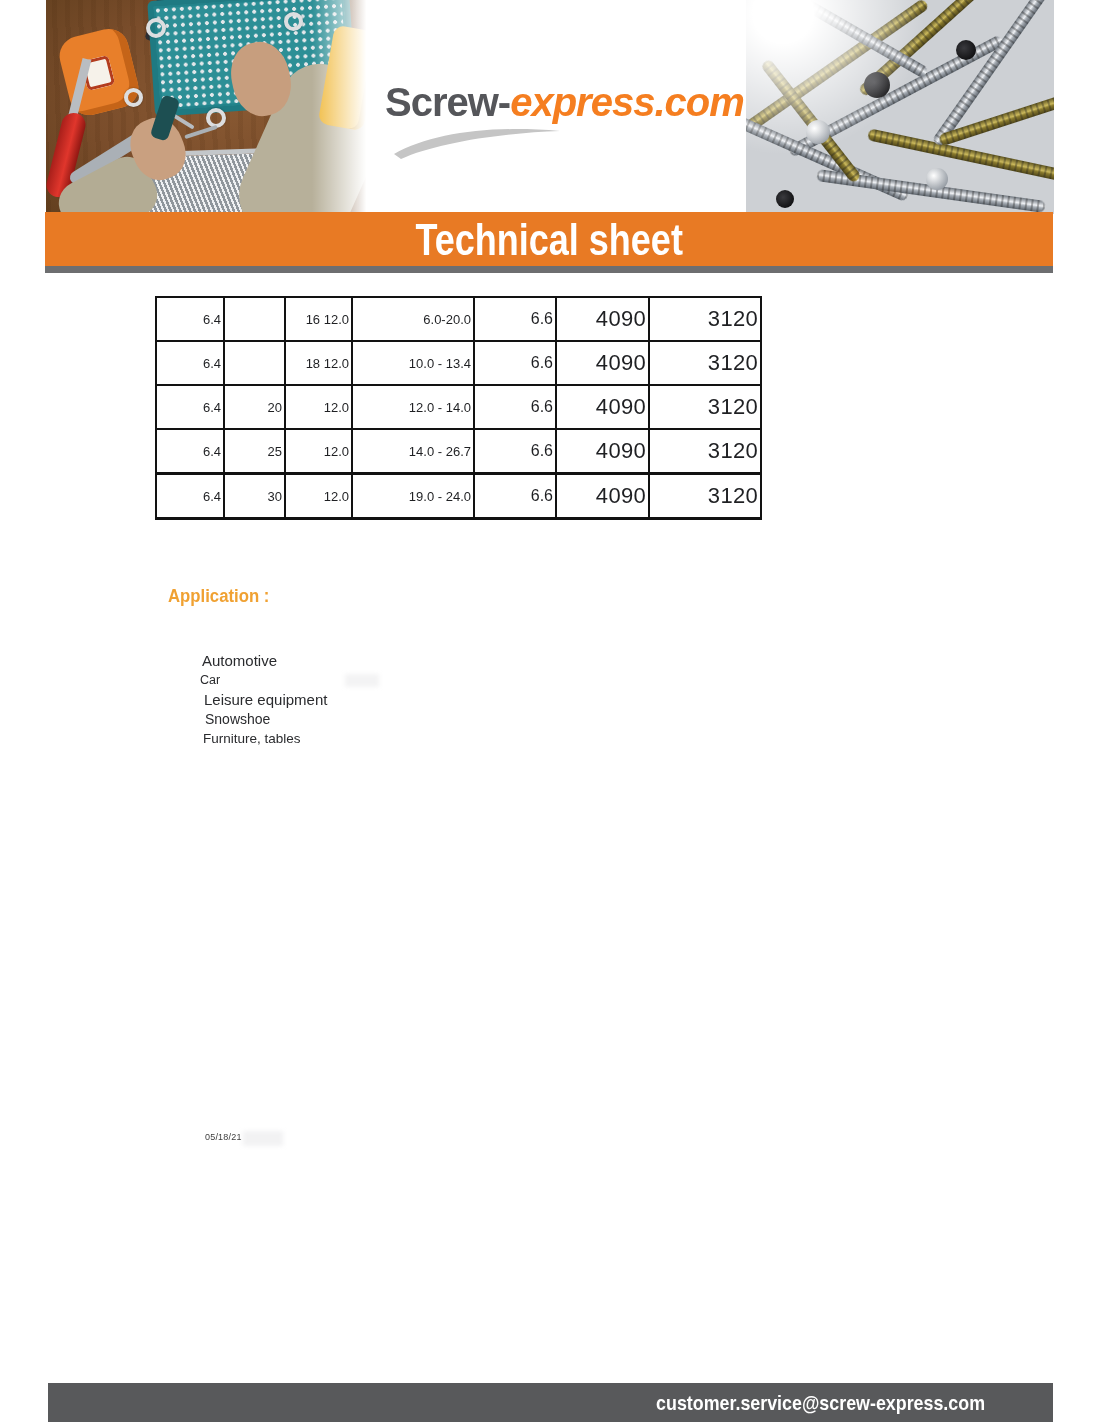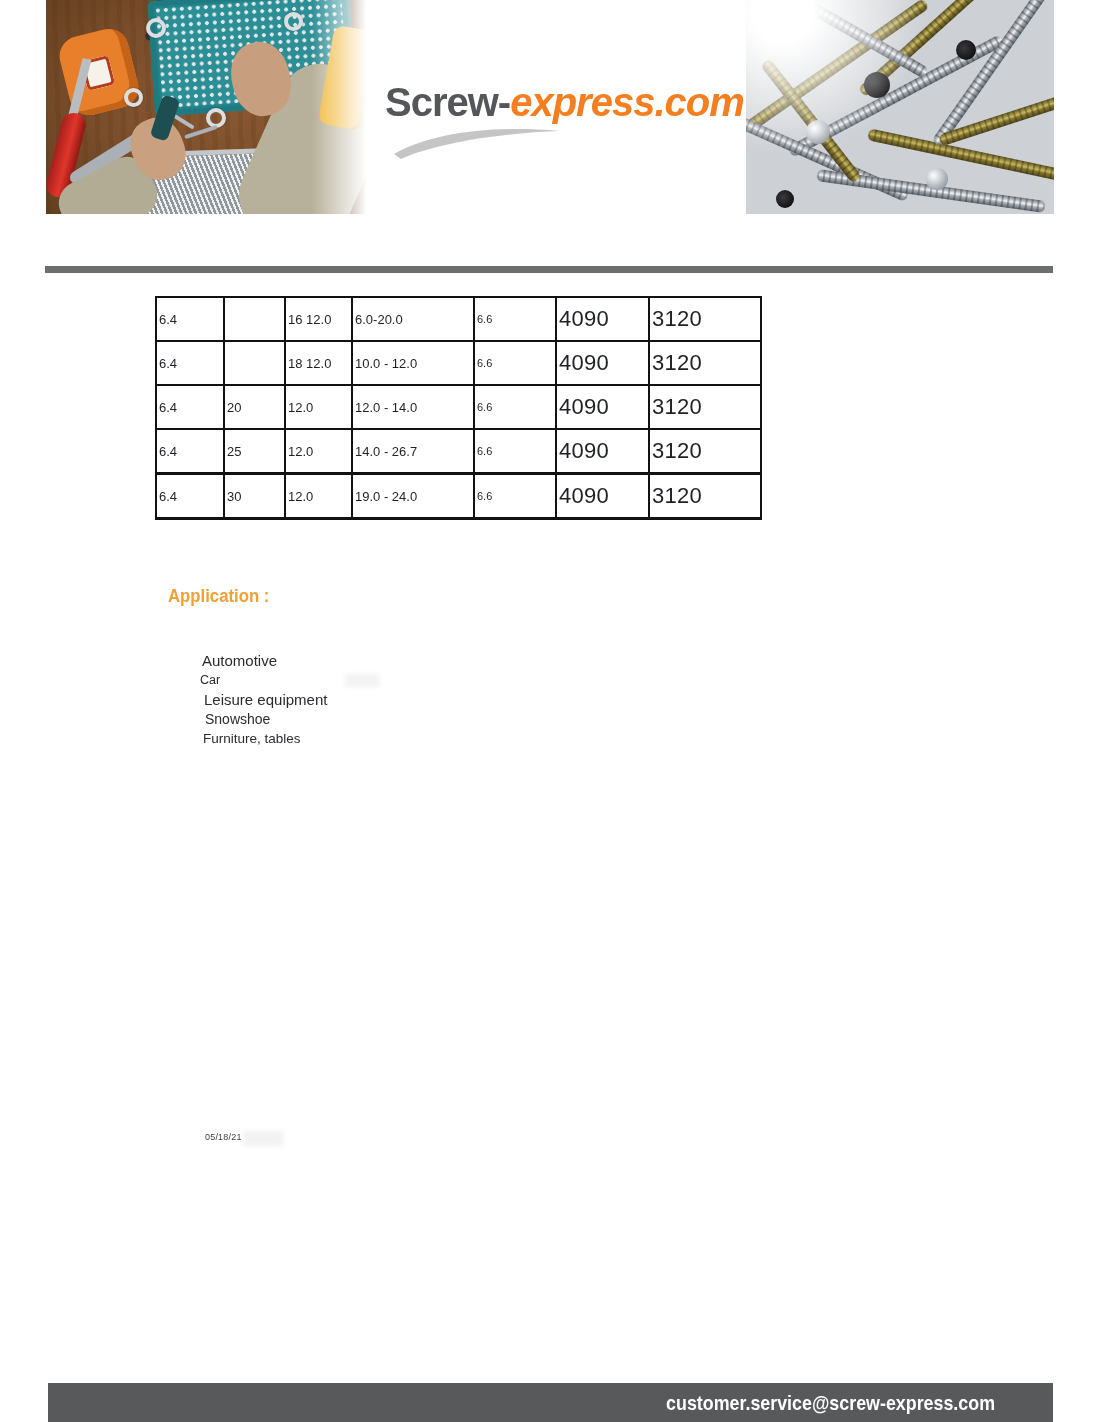--- a/index.html
+++ b/index.html
@@ -39,25 +39,25 @@
   .banner{position:absolute;left:45px;top:212px;width:1008px;height:54px;
     background:var(--banner-orange,#e87a24);text-align:center;line-height:56px;}
   .banner .title{display:inline-block;color:#fff;font-size:45px;font-weight:bold;
     transform:scaleX(.8);transform-origin:center;letter-spacing:0;}
   .banner-underline{position:absolute;left:45px;top:266px;width:1008px;height:7px;
     background:var(--banner-underline-gray,#6d6e70);}
 
   
   table.spec{position:absolute;left:155px;top:296px;border-collapse:collapse;
     font-size:13px;color:var(--table-text,#1f2023);}
-  table.spec td{border:2px solid var(--table-border,#121212);text-align:left;
+  table.spec td{border:2px solid var(--table-border,#121212);text-align:right;
     vertical-align:middle;height:42px;padding:0 2px;}
   table.spec tr.thick td{border-top-width:3px;}
   table.spec tr:last-child td{border-bottom-width:3px;}
-  table.spec td:nth-child(5){font-size:11px;}
+  table.spec td:nth-child(5){font-size:16px;}
   table.spec td:nth-child(6),table.spec td:nth-child(7){font-size:22px;letter-spacing:.3px;}
   td.al{text-align:left;} td.ar{text-align:right;} td.pl12{padding-left:12px;}
 
   
   .app-heading{position:absolute;left:168px;top:586px;margin:0;
     color:var(--application-orange,#f0a132);font-size:18px;font-weight:bold;
     transform:scaleX(.93);transform-origin:left;}
   .app-list{position:absolute;left:200px;top:651px;}
   .app-item{color:#2a2b2e;}
   .app-item.i0{font-size:15px;line-height:20px;margin-left:2px;}
@@ -68,21 +68,21 @@
 
   .artifact{position:absolute;filter:blur(2px);}
   .artifact.a1{left:345px;top:674px;width:34px;height:13px;background:#f3f3f4;}
   .artifact.a2{left:243px;top:1131px;width:40px;height:15px;background:#f2f2f3;}
 
   .rev-date{position:absolute;left:205px;top:1132px;font-size:9px;color:#3d3d3d;letter-spacing:.2px;}
 
   
   .footer{position:absolute;left:48px;top:1383px;width:1005px;height:39px;
     background:var(--footer-gray,#58595b);text-align:right;line-height:40px;
-    padding-right:2px;box-sizing:border-box;}
+    padding-right:12px;box-sizing:border-box;}
   .footer .email{display:inline-block;margin-right:56px;color:#fff;font-size:21px;font-weight:bold;
     transform:scaleX(.85);transform-origin:right;letter-spacing:0;}
 </style>
 </head>
 <body>
 
 <div class="page">
 
   <div class="photo photo-left">
     <div class="blob" style="left:108px;top:-22px;width:125px;height:82px;background:#2e2e33;transform:rotate(18deg);border-radius:4px;"></div>
@@ -131,20 +131,23 @@
     <div class="fade-tl"></div>
   </div>
 
   <div class="logo">
     <span class="dark">Screw-</span><span class="orange">express.com</span>
   </div>
   <svg class="swoosh" width="178" height="38" viewBox="0 0 178 38">
     <path d="M6 30 C 44 9, 102 1, 172 7 C 112 9, 48 19, 13 35 Z" fill="#c5c5c5"></path>
   </svg>
 
+  <div class="banner">
+    <span class="title">Technical sheet</span>
+  </div>
   <div class="banner-underline"></div>
 
   <table class="spec">
     <colgroup>
       <col style="width:68px">
         <col style="width:61px">
         <col style="width:67px">
       <col style="width:122px">
         <col style="width:82px">
         <col style="width:93px">
@@ -157,21 +160,21 @@
         <td>16 12.0</td>
         <td>6.0-20.0</td>
         <td>6.6</td>
         <td>4090</td>
         <td>3120</td>
       </tr>
       <tr>
         <td class="al pl12">6.4</td>
         <td></td>
         <td class="al">18 12.0</td>
-        <td>10.0 - 12.0</td>
+        <td>10.0 - 13.4</td>
         <td>6.6</td>
         <td>4090</td>
         <td>3120</td>
       </tr>
       <tr>
         <td class="ar">6.4</td>
         <td class="al">20</td>
         <td>12.0</td>
         <td>12.0 - 14.0</td>
         <td>6.6</td>

